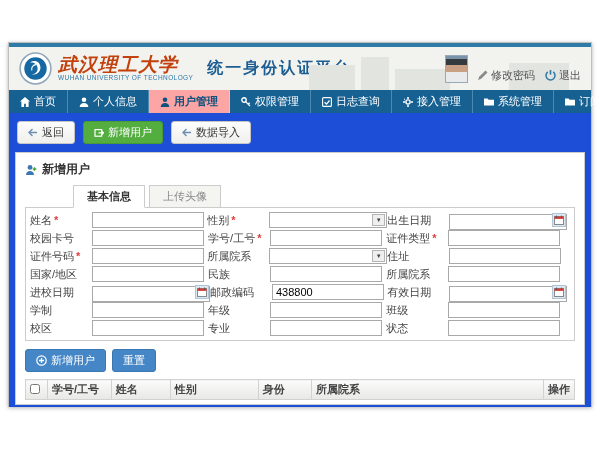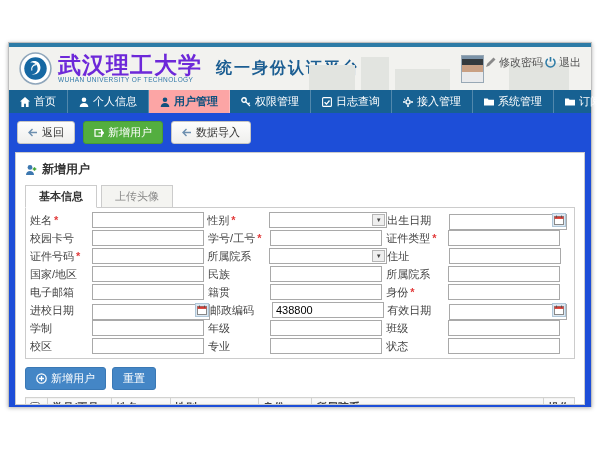--- a/index.html
+++ b/index.html
@@ -9,25 +9,25 @@
     background:#fff; border:1px solid #bfbfbf; box-shadow:0 1px 4px rgba(0,0,0,.3); }
   .topstrip { height:4px; background:#2d7ba6; }
 
   
   .hdr { height:43px; background:#f2f2ef; position:relative; display:flex;
     align-items:center; padding:0 10px; overflow:hidden; }
   .hdr-bg { position:absolute; left:0; top:0; right:0; bottom:0; pointer-events:none; }
   .bld { position:absolute; background:#e2e4e0; }
   .logo { width:33px; height:33px; flex-shrink:0; }
   .uni { margin-left:6px; line-height:1.05; }
-  .uni-cn { font-family:"DejaVu Serif","Liberation Serif",serif; 
-    font-weight:bold; font-size:23px; color:#6d28d9; letter-spacing:1px; }
+  .uni-cn { font-family:"DejaVu Serif","Liberation Serif",serif; font-style:italic;
+    font-weight:bold; font-size:19px; color:#c2410c; letter-spacing:1px; }
   .uni-en { font-size:6.5px; color:#3279a9; letter-spacing:.4px; }
   .platform { font-size:16px; font-weight:bold; color:#1c5e92; margin-left:14px; letter-spacing:2px; }
-  .hdr-right { margin-left:auto; display:flex; align-items:flex-start; gap:2px; position:relative; }
+  .hdr-right { margin-left:auto; display:flex; align-items:flex-end; gap:10px; position:relative; }
   .avatar { width:23px; height:28px; border:1px solid #98a8b5;
     background:linear-gradient(180deg,#7b93a8 0%,#7b93a8 10%,#343a3e 10%,#343a3e 34%,
       #c9a084 34%,#c9a084 60%,#e9eaec 60%); }
   .hdr-link { display:flex; align-items:center; gap:3px; font-size:11px; color:#555; cursor:pointer; }
 
   
   .nav { height:23px; background:#176192; display:flex; }
   .nav-item { display:flex; align-items:center; gap:4px; padding:0 11px; color:#fff;
     font-size:11px; border-right:1px solid rgba(255,255,255,.25); cursor:pointer; white-space:nowrap; }
   .nav-item.active { background:#fca5a5; color:#10517e; font-weight:bold; }
@@ -38,21 +38,21 @@
   .toolbar { display:flex; gap:8px; margin:3px 2px 8px; }
   .btn { display:flex; align-items:center; gap:4px; font-size:11px; padding:3px 10px;
     border-radius:3px; cursor:pointer; }
   .btn-light { background:linear-gradient(#fdfdfd,#efefed); border:1px solid #c6c6c3; color:#333; }
   .btn-green { background:#53ae3f; border:1px solid #479a34; color:#fff; }
   .btn-blue { background:#4486c6; border:1px solid #3a78b4; color:#fff; }
 
   .panel { background:#fff; border:1px solid #ccc; padding:6px 9px 0; height:253px; overflow:hidden; }
   .panel-title { display:flex; align-items:center; gap:5px; font-size:12px; font-weight:bold;
     color:#333; padding:2px 0 5px; }
-  .tabs { display:flex; position:relative; top:1px; margin-top:1px; }
+  .tabs { display:flex; position:relative; top:1px; margin-top:1px;margin-left:48px; }
   .tab { font-size:11px; padding:3px 13px; border:1px solid #ccc; background:#f4f4f1;
     color:#888; margin-right:4px; cursor:pointer; }
   .tab.active { background:#fff; color:#333; font-weight:bold; border-bottom-color:#fff; }
 
   .formbox { border:1px solid #ccc; padding:4px 4px 2px; background:#fff; }
   .frow { display:flex; margin-bottom:2px;justify-content:space-between; }
   .fcell { display:flex; align-items:center; width:186px; }
   .fcell.c3 { width:192px; }
   .flabel { width:62px; font-size:11px; color:#444; flex-shrink:0; white-space:nowrap; }
   .req { color:#e23b3b; font-weight:bold; margin-left:2px; }
@@ -279,34 +279,20 @@
           <div class="fcell">
             <span class="flabel"><span>民族</span></span>
             <input class="finput" type="text" style="">
           </div>
           <div class="fcell c3">
             <span class="flabel"><span>所属院系</span></span>
             <input class="finput" type="text" style="">
           </div>
         </div>
 
-        <div class="frow">
-          <div class="fcell">
-            <span class="flabel"><span>电子邮箱</span></span>
-            <input class="finput" type="text" style="">
-          </div>
-          <div class="fcell">
-            <span class="flabel"><span>籍贯</span></span>
-            <input class="finput" type="text" style="">
-          </div>
-          <div class="fcell c3">
-            <span class="flabel"><span>身份</span><span class="req">*</span></span>
-            <input class="finput" type="text" style="">
-          </div>
-        </div>
 
         <div class="frow">
           <div class="fcell">
             <span class="flabel"><span>进校日期</span></span>
             <div class="datewrap">
               <input class="finput" type="text" style="">
               <span class="calbtn">
                   <svg width="10" height="10" viewBox="0 0 10 10">
                     <rect x=".5" y="1.5" width="9" height="8" fill="#fff" stroke="#888"></rect>
                     <rect x=".5" y="1.5" width="9" height="2.4" fill="#d43c35"></rect>

